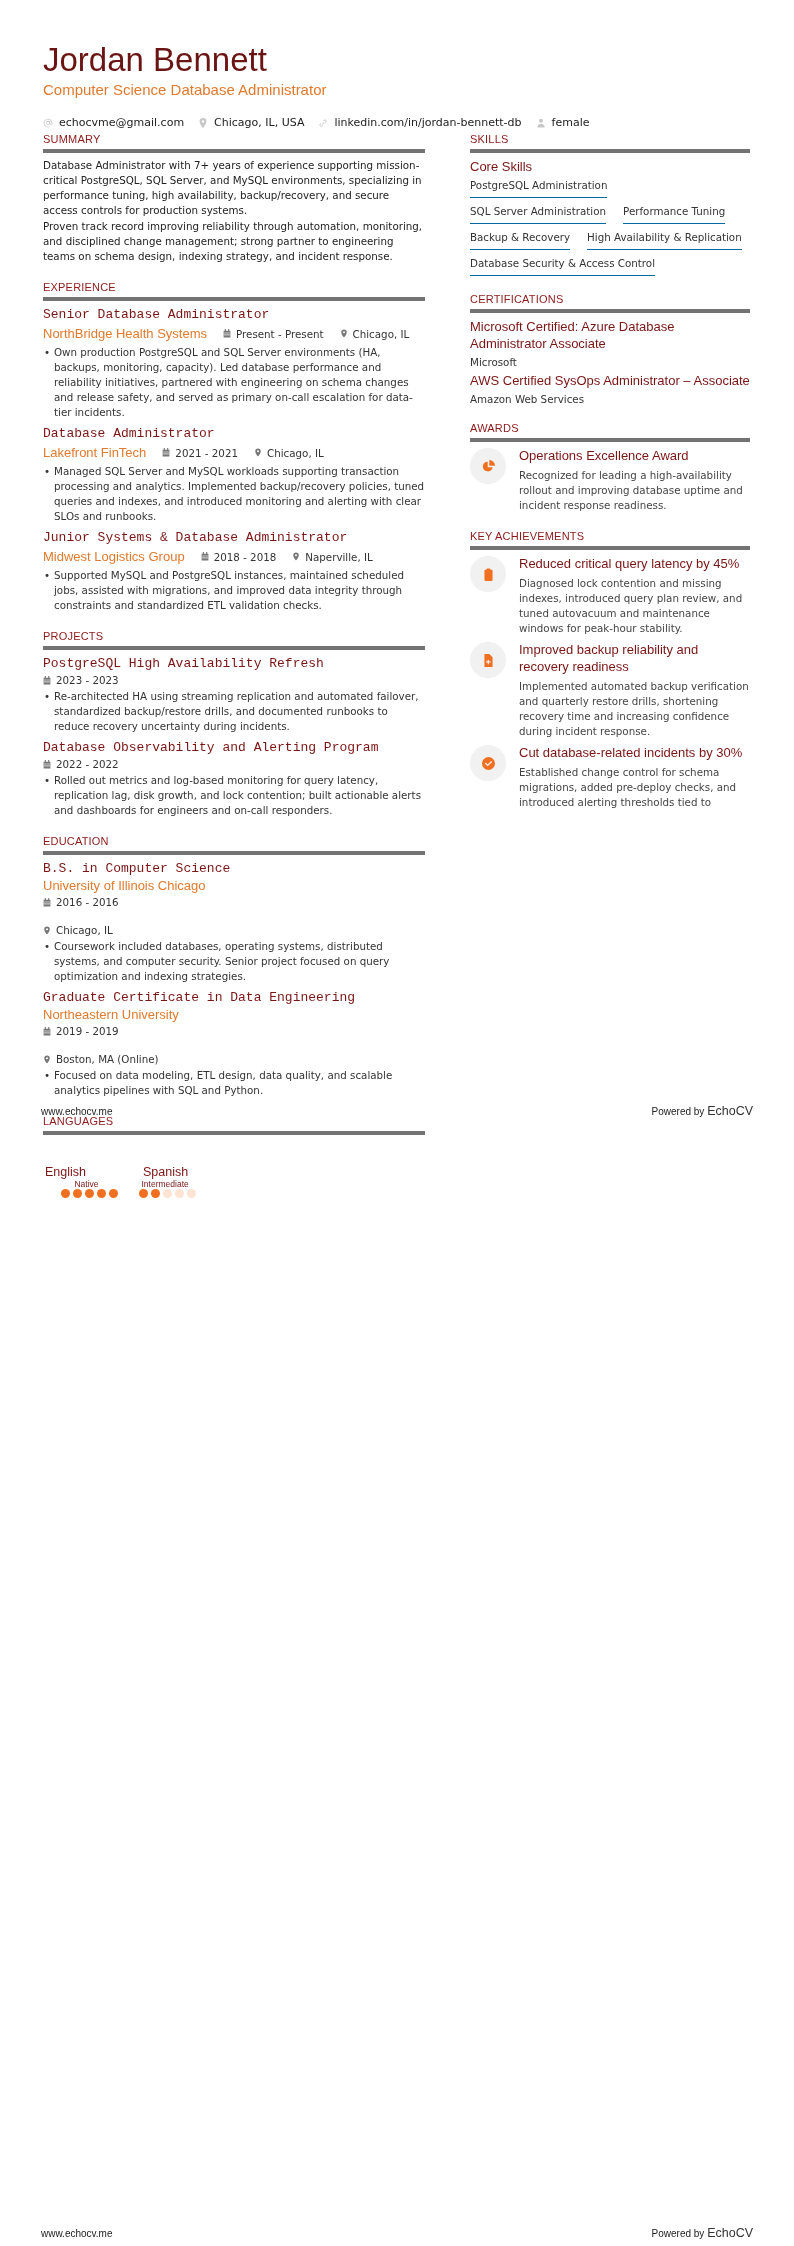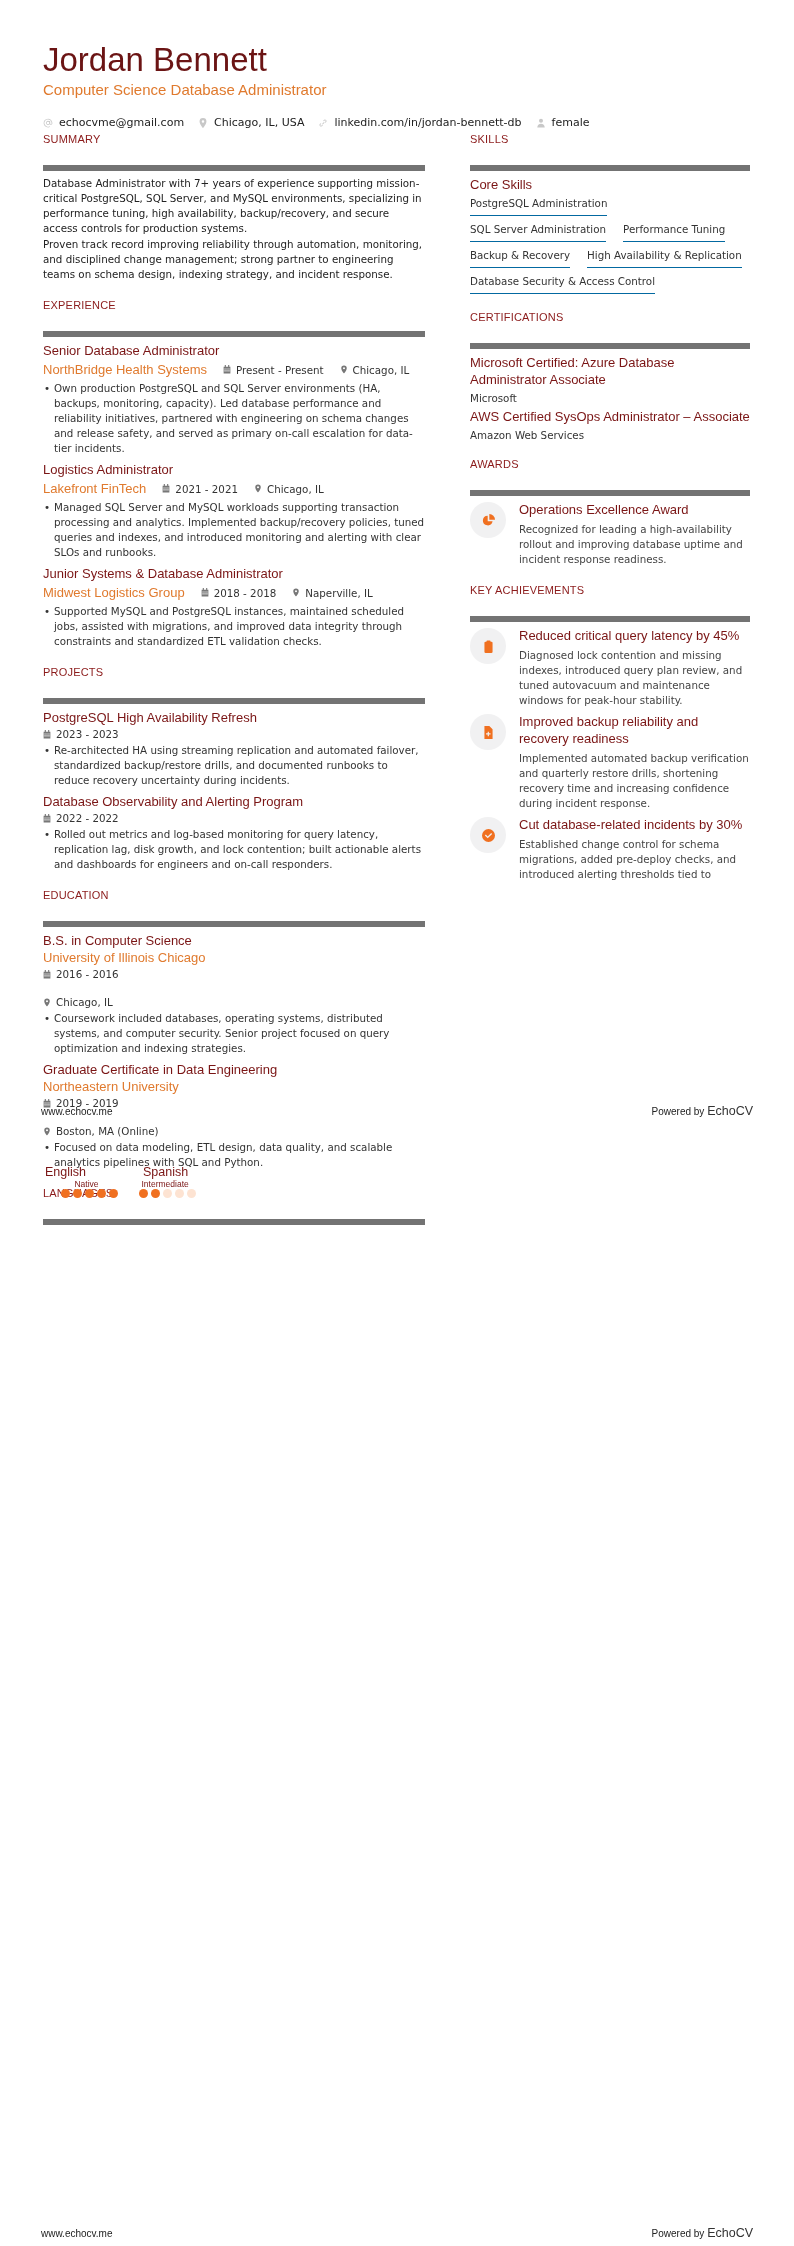--- a/index.html
+++ b/index.html
@@ -6,24 +6,24 @@
   body { width: 794px; height: 2246px; background: #ffffff; font-family: "DejaVu Sans", sans-serif; color: #333; position: relative; }
   .page { position: relative; width: 794px; height: 1816px; }
   .header { position: absolute; left: 43px; top: 40px; }
   .name { font-family: "Liberation Sans", sans-serif; font-size: 33px; color: #6b1414; font-weight: 400; line-height: 40px; letter-spacing: 0px; }
   .title { font-family: "Liberation Sans", sans-serif; font-size: 15px; color: #e07a2e; margin-top: 1px; line-height: 18px; }
   .contacts { display: flex; gap: 14px; margin-top: 17px; font-size: 11px; color: #222; align-items: flex-start; }
   .contact { display: flex; align-items: center; gap: 6px; }
   .contact svg { width: 10px; height: 10px; fill: #c8c8c8; }
   .col-left { position: absolute; left: 43px; top: 132px; width: 382px; }
   .col-right { position: absolute; left: 470px; top: 132px; width: 280px; }
-  .section-title { font-family: "Liberation Sans", sans-serif; font-size: 11px; color: #8b1a1a; letter-spacing: 0.2px; text-transform: uppercase; padding-bottom: 19px; border-bottom: 6px solid #737373; margin-bottom: 5px; line-height: 14px; }
+  .section-title { font-family: "Liberation Sans", sans-serif; font-size: 11px; color: #8b1a1a; letter-spacing: 0.2px; text-transform: uppercase; padding-bottom: 3px; border-bottom: 4px solid #737373; margin-bottom: 5px; line-height: 14px; }
   .section { margin-bottom: 16px; }
   .summary p { font-size: 10.3px; line-height: 15px; color: #222; margin-bottom: 1px; }
-  .entry-title { font-family: Liberation Sans, sans-serif; font-size: 13px; color: #7a1515; line-height: 17px; margin-top: 3px; }
+  .entry-title { font-family: Liberation Mono, monospace; font-size: 13px; color: #7a1515; line-height: 17px; margin-top: 3px; }
   .entry-sub { display: flex; align-items: center; gap: 16px; margin-top: 2px; }
   .org { font-family: "Liberation Sans", sans-serif; font-size: 13px; color: #e07a2e; line-height: 17px; }
   .meta { display: flex; align-items: center; gap: 5px; font-size: 10.3px; color: #333; }
   .meta svg { width: 8px; height: 9px; fill: #777; }
   .bullets { list-style: none; margin-top: 3px; margin-bottom: 5px; }
   .bullets li { font-size: 10.3px; line-height: 15px; color: #333; padding-left: 11px; position: relative; }
   .bullets li::before { content: "•"; position: absolute; left: 1px; top: 0; color: #333; }
   .meta-row { display: flex; gap: 16px; margin-top: 2px; flex-direction: column; }
   .skill-group-title { font-family: "Liberation Sans", sans-serif; font-size: 13px; color: #7a1515; margin-top: 3px; line-height: 17px; }
   .skill-tags { display: flex; flex-wrap: wrap; column-gap: 17px; row-gap: 6px; margin-top: 3px; }
@@ -111,21 +111,21 @@
               </svg>
             <span>Chicago, IL</span>
           </span>
         </div>
         <ul class="bullets">
           <li>Own production PostgreSQL and SQL Server environments (HA, backups, monitoring, capacity). Led database performance and reliability initiatives, partnered with engineering on schema changes and release safety, and served as primary on-call escalation for data-tier incidents.</li>
         </ul>
       </div>
 
       <div>
-        <div class="entry-title">Logistics Administrator</div>
+        <div class="entry-title">Database Administrator</div>
         <div class="entry-sub">
           <span class="org">Lakefront FinTech</span>
           <span class="meta">
             <svg viewBox="0 0 14 16">
                 <path d="M1 3h12v12H1zM3 0h2v3H3zm6 0h2v3H9zM2.5 6v2h2V6zm3.5 0v2h2V6zm3.5 0v2h2V6zM2.5 9.5v2h2v-2zm3.5 0v2h2v-2zm3.5 0v2h2v-2z" fill-rule="evenodd"></path>
               </svg>
             <span>2021 - 2021</span>
           </span>
           <span class="meta">
             <svg viewBox="0 0 16 16">

